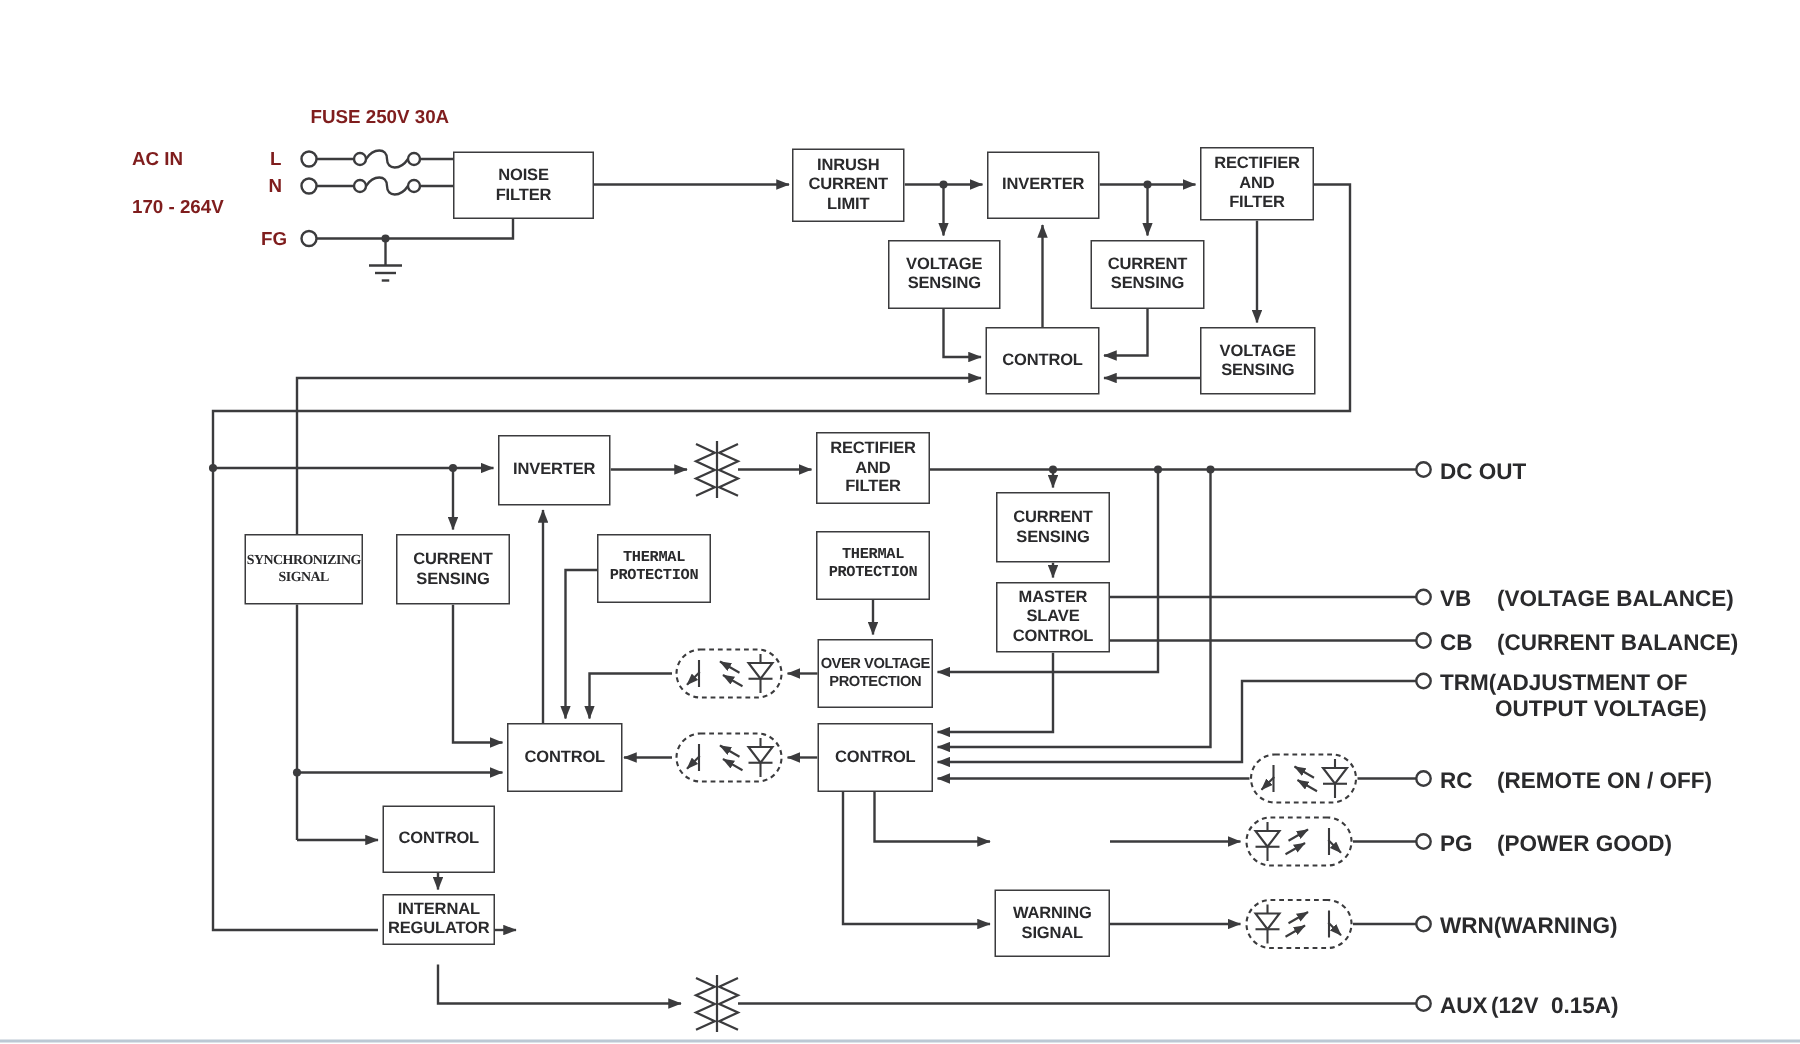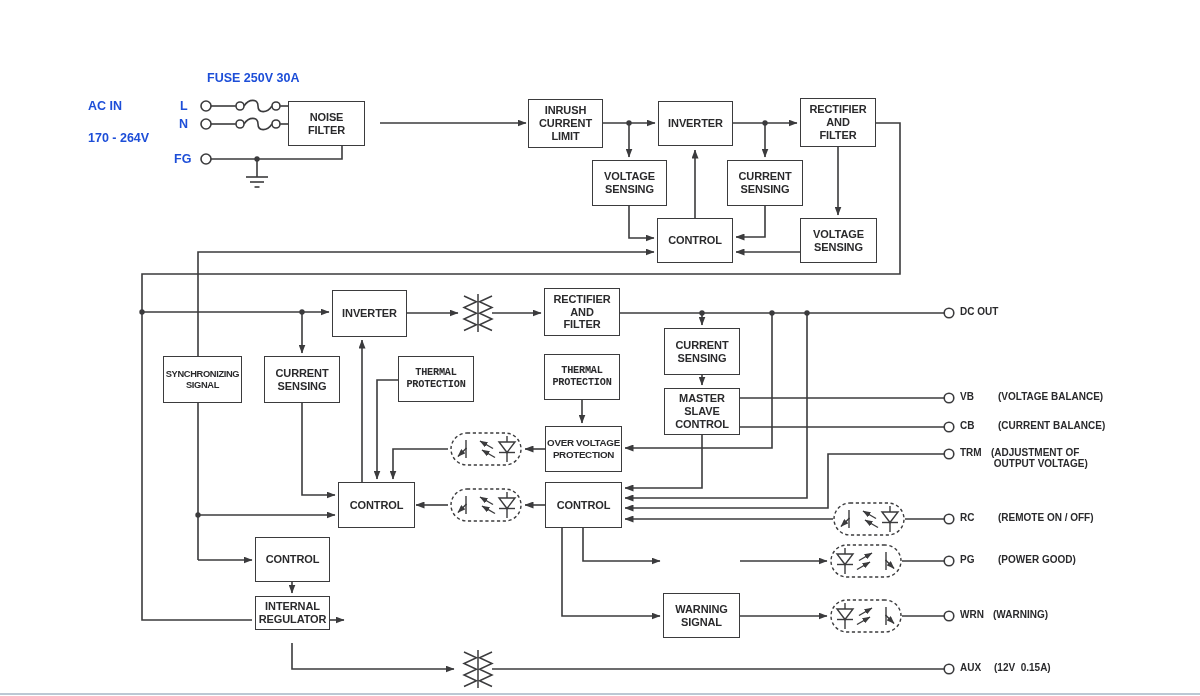--- a/index.html
+++ b/index.html
@@ -4,25 +4,25 @@
 <style>
   html,body{margin:0;padding:0;background:#fff;}
   #stage{position:relative;width:1200px;height:696px;background:#ffffff;overflow:hidden;
          font-family:"Liberation Sans",sans-serif;}
   #wires{position:absolute;left:0;top:0;z-index:1;}
   .box{position:absolute;z-index:2;border:1.6px solid #3b3b3d;background:#ffffff;
        display:flex;align-items:center;justify-content:center;text-align:center;
        font-weight:bold;font-size:11px;line-height:1.18;letter-spacing:-0.1px;
        color:#2a2a2c;white-space:pre-line;box-sizing:border-box;}
   .small{font-size:10.2px;letter-spacing:-0.2px;font-family:Liberation Mono, monospace;}
-  .xsmall{font-size:9.3px;letter-spacing:-0.35px;}
+  .xsmall{font-size:9.3px;letter-spacing:-0.35px;font-family:Liberation Serif, serif;}
   .ovp{font-size:9.8px;letter-spacing:-0.3px;}
-  .lbl{position:absolute;z-index:2;font-weight:bold;font-size:12.5px;color:#1d4ed8;white-space:pre;}
+  .lbl{position:absolute;z-index:2;font-weight:bold;font-size:12.5px;color:#7f1d1d;white-space:pre;}
   .trow{position:absolute;z-index:2;left:960px;display:flex;align-items:flex-start;
-        font-weight:bold;font-size:10px;color:#2a2a2c;}
+        font-weight:bold;font-size:15px;color:#2a2a2c;}
   .t-name{display:inline-block;flex:none;}
   .t-desc{white-space:pre-wrap;max-width:170px;}
   .footer-rule{position:absolute;left:0;top:693px;width:1200px;height:1.6px;z-index:2;}
 </style>
 </head>
 <body>
 
 <div id="stage">
 
 <svg id="wires" width="1200" height="696" viewBox="0 0 1200 696">
@@ -159,21 +159,21 @@
   <use href="#optoL" x="450" y="432"></use>
   <use href="#optoL" x="450" y="488"></use>
   <use href="#optoL" x="833" y="502"></use>
   <use href="#optoL" transform="translate(902,544) scale(-1,1)"></use>
   <use href="#optoL" transform="translate(902,599) scale(-1,1)"></use>
 
   <use href="#xfmr" x="456" y="291"></use>
   <use href="#xfmr" x="456" y="647"></use>
 </svg>
 
-<div class="box" style="left:288px;top:101px;width:77px;height:45px">NOISE
+<div class="box" style="left:302px;top:101px;width:94px;height:45px">NOISE
 FILTER</div>
 <div class="box" style="left:528px;top:99px;width:75px;height:49px">INRUSH
 CURRENT
 LIMIT</div>
 <div class="box" style="left:658px;top:101px;width:75px;height:45px">INVERTER</div>
 <div class="box" style="left:800px;top:98px;width:76px;height:49px">RECTIFIER
 AND
 FILTER</div>
 <div class="box" style="left:592px;top:160px;width:75px;height:46px">VOLTAGE
 SENSING</div>

